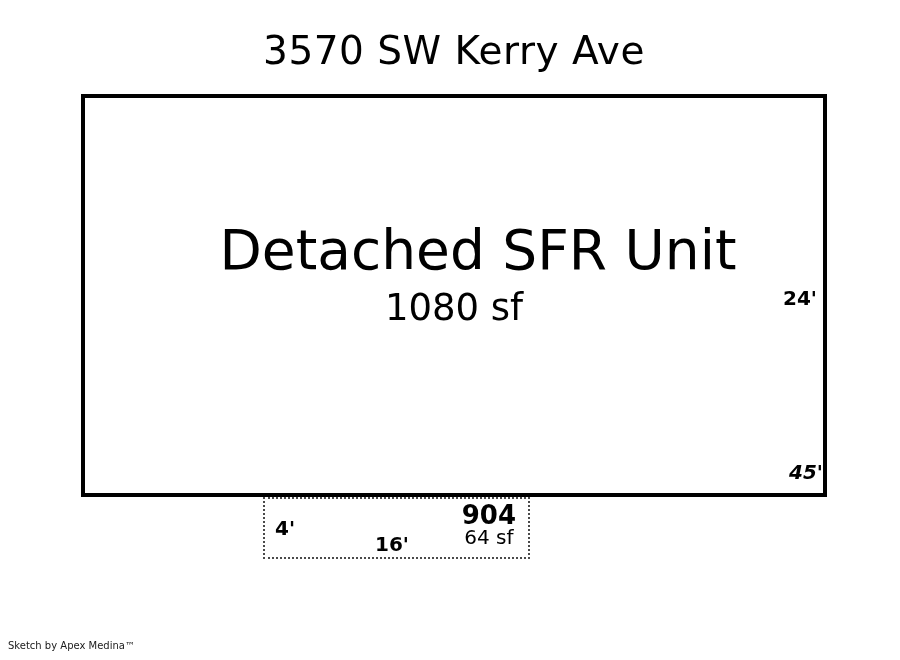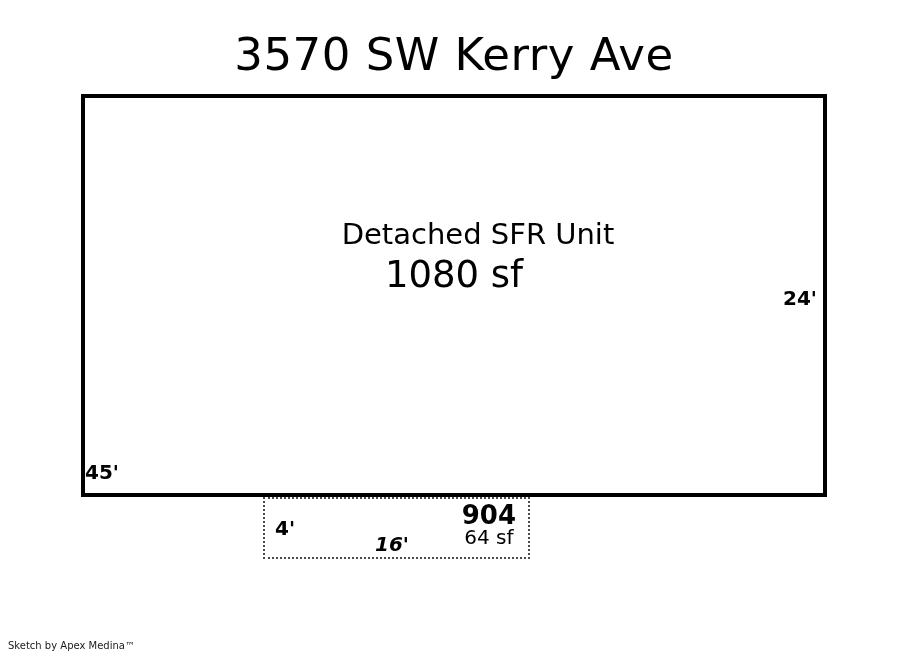--- a/index.html
+++ b/index.html
@@ -15,21 +15,21 @@
     font-family: "DejaVu Sans", "Liberation Sans", sans-serif;
     color: #000000;
     overflow: hidden;
   }
   .sketch-title {
     position: absolute;
     left: 81px;
     top: 28px;
     width: 746px;
     text-align: center;
-    font-size: 45px;
+    font-size: 39px;
     font-weight: 400;
     letter-spacing: 0.5px;
     white-space: nowrap;
   }
   .main-unit {
     position: absolute;
     left: 81px;
     top: 94px;
     width: 746px;
     height: 403px;
@@ -38,21 +38,21 @@
   }
   .main-unit-label {
     position: absolute;
     left: 0;
     top: 118px;
     width: 100%;
     text-align: center;
     line-height: 1.25;
   }
   .main-unit-name {
-    font-size: 29px;
+    font-size: 55px;
     white-space: nowrap;
     margin-left: 48px;
   }
   .main-unit-area {
     font-size: 37px;
     white-space: nowrap;
   }
   .dim {
     font-weight: 700;
     font-size: 20px;
@@ -61,41 +61,41 @@
   .dim-right {
     position: absolute;
     right: 6px;
     top: 188px;
   }
   .dim-bottom-main {
     position: absolute;
     left: 0;
     bottom: 9px;
     width: 100%;
-    text-align: left;
+    text-align: right;
+    font-style: italic;
   }
   .shed {
     position: absolute;
     left: 263px;
     top: 497px;
     width: 267px;
     height: 62px;
     border: 2px dotted #4a4a4a;
     box-sizing: border-box;
   }
   .shed-dim-left {
     position: absolute;
     left: 10px;
     top: 17px;
   }
   .shed-dim-bottom {
     position: absolute;
     left: 110px;
     bottom: 1px;
-    font-style: italic;
   }
   .shed-label {
     position: absolute;
     right: 12px;
     top: 3px;
     text-align: center;
   }
   .shed-number {
     font-size: 26px;
     line-height: 26px;

